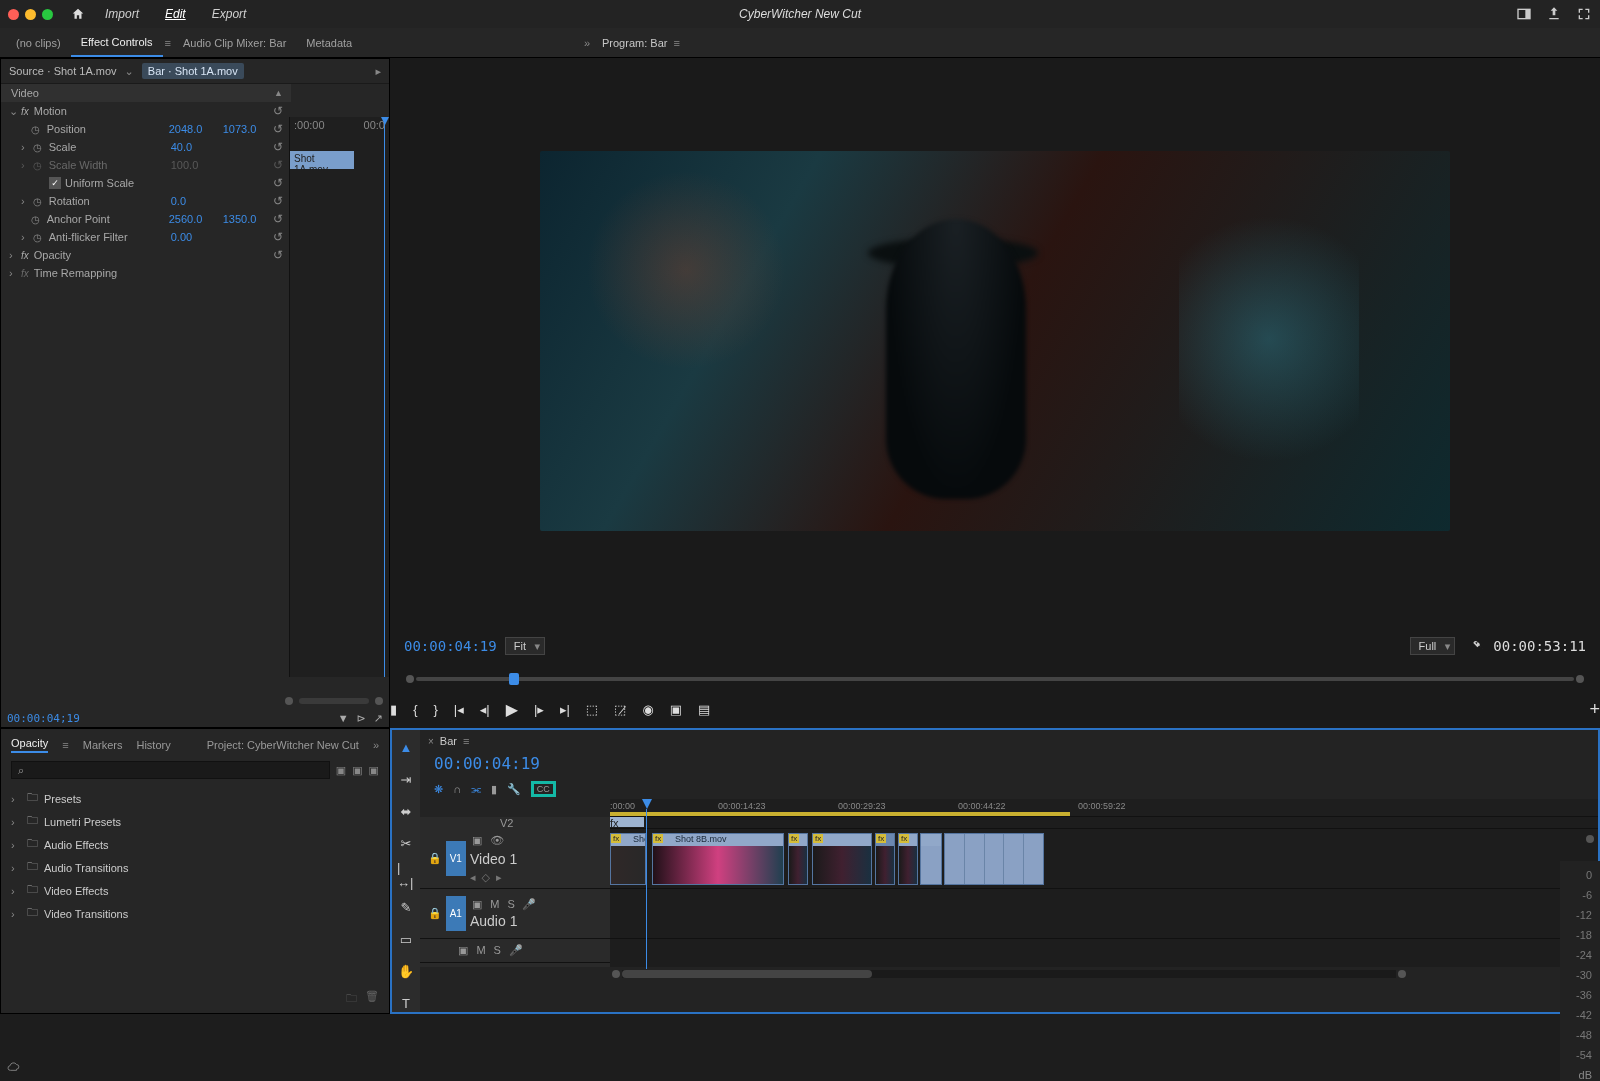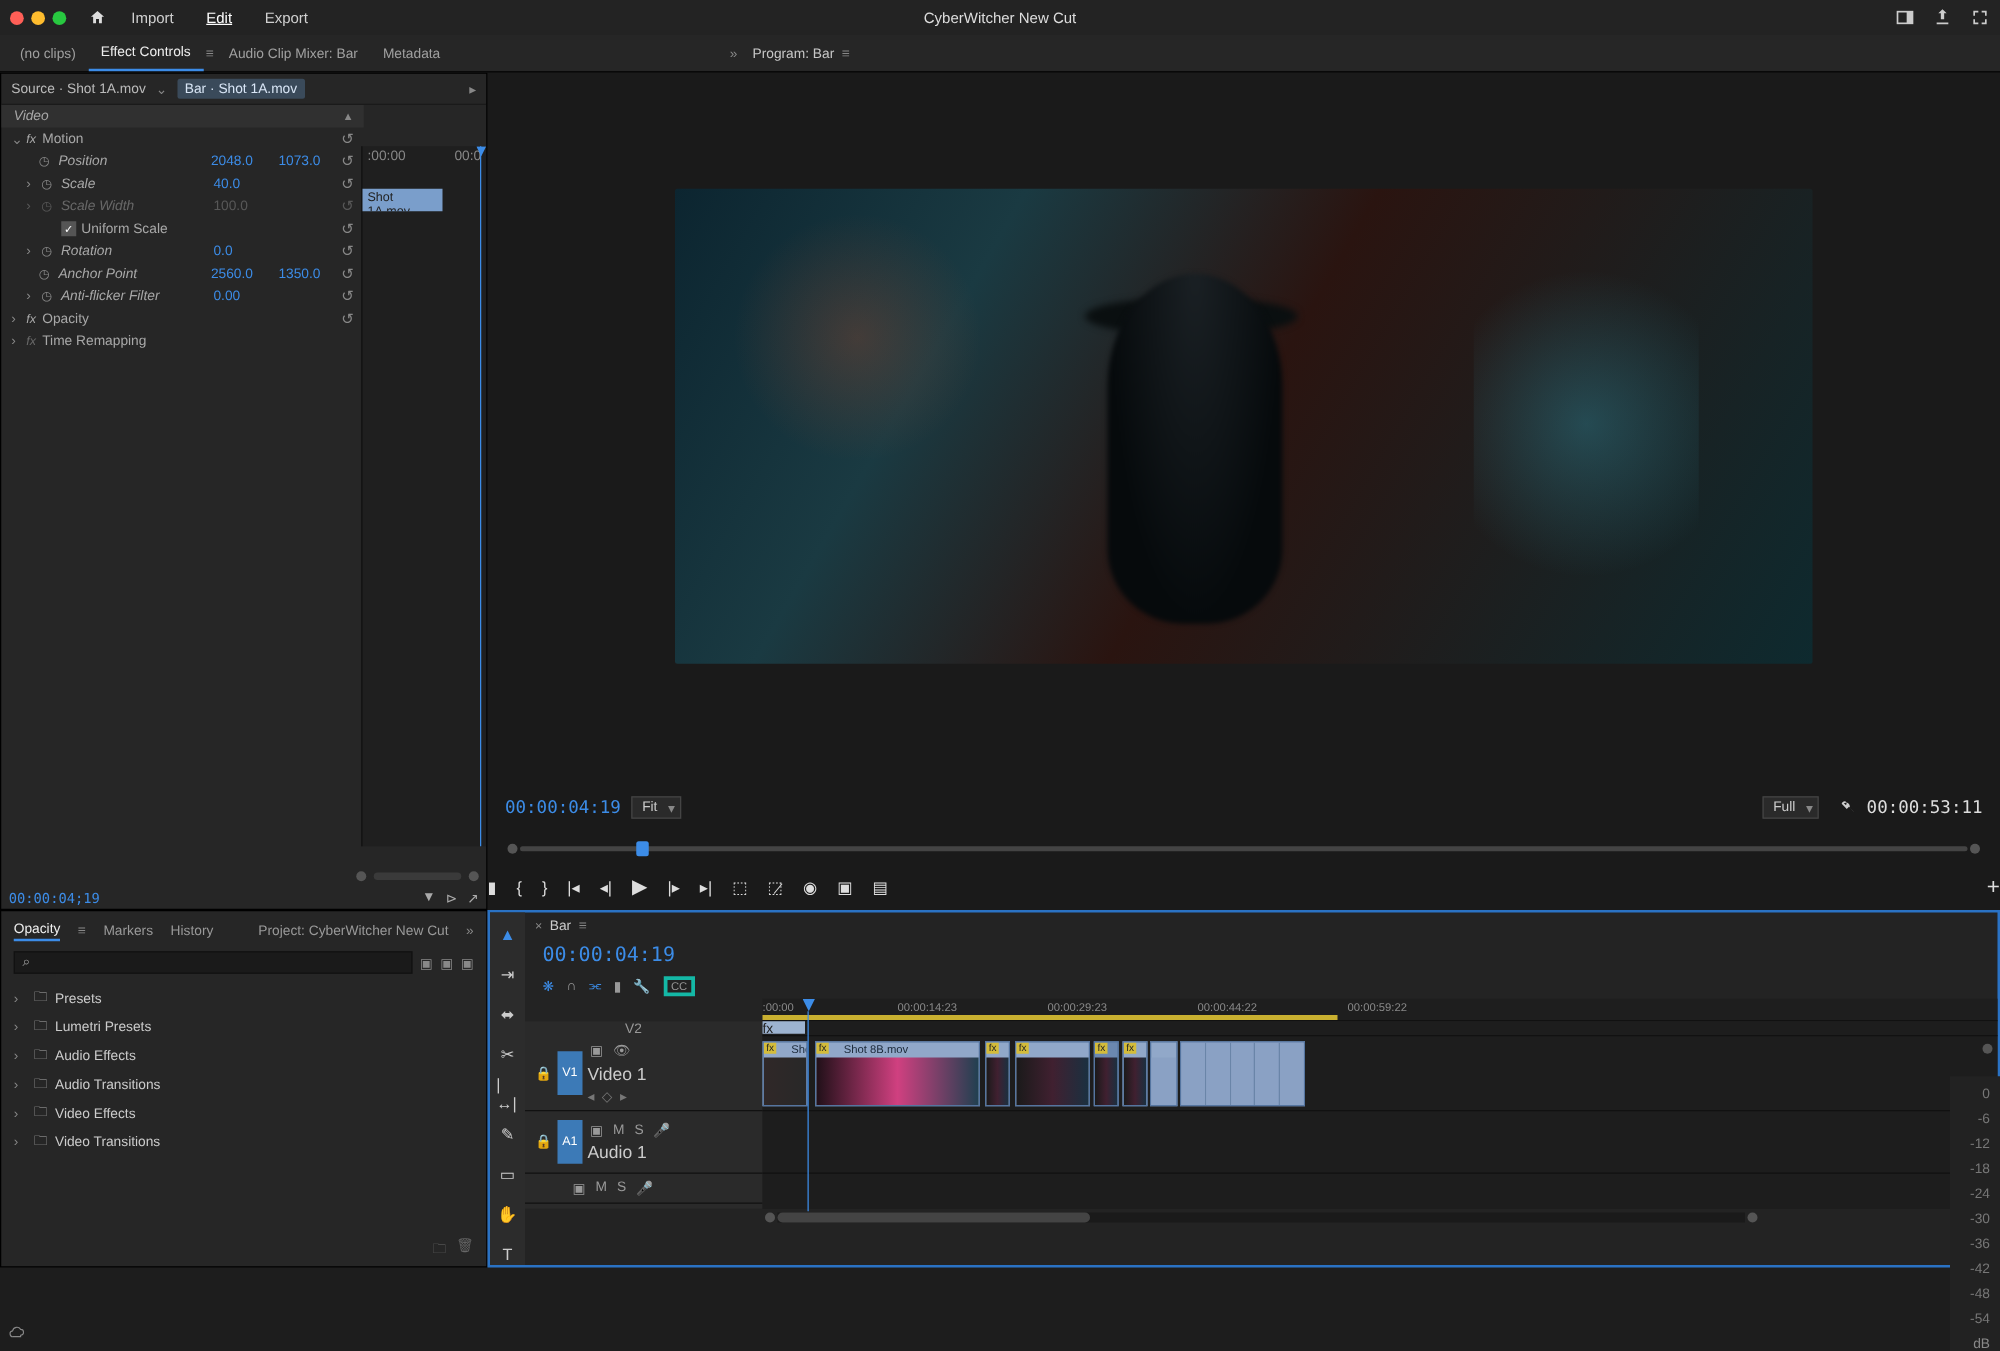--- a/index.html
+++ b/index.html
@@ -1,17 +1,17 @@
 <!DOCTYPE html>
 <html><head>
 <meta charset="utf-8">
 <style>
 * { margin: 0; padding: 0; box-sizing: border-box; font-family: 'Segoe UI', Arial, sans-serif; font-size: 11px; -webkit-font-smoothing: antialiased; }
 body { background: #1d1d1d; color: #c7c7c7; width: 1600px; height: 1081px; overflow: hidden; }
-.topbar { height: 28px; background: #232323; display: flex; align-items: center; padding: 0 8px; }
+.topbar { height: 28px; background: #232323; display: flex; align-items: center; padding: 0 8px; font-style: italic; }
 .traffic { display: flex; gap: 6px; margin-right: 18px; }
 .traffic span { width: 11px; height: 11px; border-radius: 50%; }
 .tr-red { background: #ff5f57; }
 .tr-yellow { background: #febc2e; }
 .tr-green { background: #28c840; }
 .home-icon { width: 20px; color: #ddd; margin-right: 20px; }
 .menu { display: flex; gap: 26px; }
 .menu span { color: #d0d0d0; cursor: pointer; font-size: 12px; }
 .menu span.active { text-decoration: underline; color: #fff; }
 .title-center { position: absolute; left: 50%; transform: translateX(-50%); font-size: 12px; color: #ddd; }
@@ -23,21 +23,21 @@
 .tabsrow .tab.active { color: #eee; border-bottom: 2px solid #3c8ce7; }
 .tabsrow .gap { flex: 1; }
 
 .maingrid { display: grid; grid-template-columns: 390px 1fr; height: 670px; }
 
 .panel { background: #262626; border: 1px solid #000; }
 .effect-header { padding: 4px 8px; color: #bbb; display: flex; gap: 8px; border-bottom: 1px solid #1a1a1a; font-size: 11px; align-items: center; text-align: center; }
 .srclabel { background: #3a4a5a; color: #d8e5f5; padding: 2px 6px; border-radius: 2px; }
 .ec-row { display: flex; align-items: center; height: 18px; padding: 0 8px; color: #a8a8a8; font-size: 11px; }
 .ec-exp { width: 12px; color: #888; display: inline-block; }
-.ec-label { flex: 0 0 120px; padding-left: 2px; font-style: italic; }
+.ec-label { flex: 0 0 120px; padding-left: 2px; }
 .ec-val { color: #3c8ce7; padding-left: 4px; width: 54px; }
 .ec-reset { margin-left: auto; color: #888; font-size: 12px; }
 .kfclock { margin-right: 5px; color: #888; font-size: 10px; }
 .fxbadge { font-size: 10px; color: #aaa; margin-right: 5px; font-style: italic; }
 .chk { width: 12px; height: 12px; background: #555; display: inline-flex; justify-content: center; align-items: center; margin-right: 4px; font-size: 9px; color: #fff; }
 .miniTimeline { position: absolute; right: 0; top: 58px; width: 100px; height: 560px; background: #1f1f1f; border-left: 1px solid #111; }
 .miniClipBar { background: #7a9ecb; height: 18px; width: 64px; margin-top: 18px; font-size: 10px; color: #222; padding: 2px 4px; overflow: hidden; }
 
 .programPane { background: #1a1a1a; display: flex; flex-direction: column; }
 .viewer { flex: 1; display: flex; justify-content: center; align-items: center; padding: 10px; }

